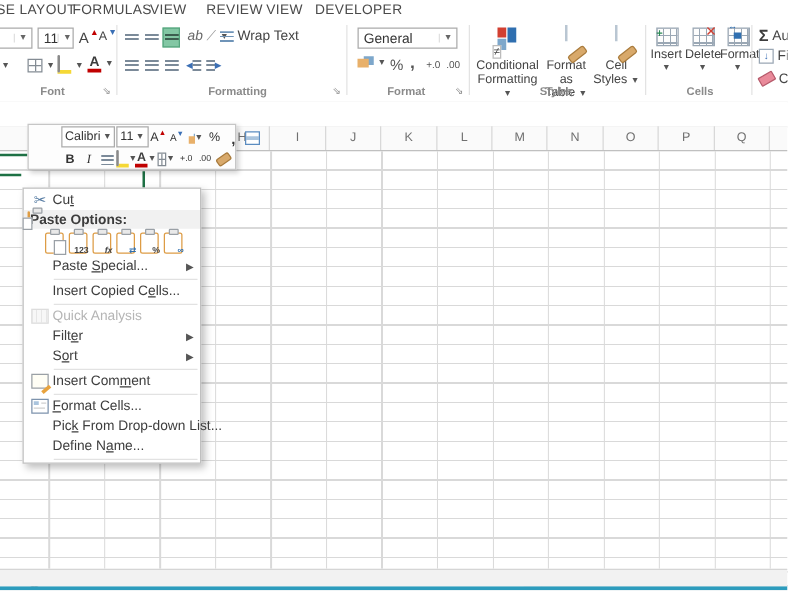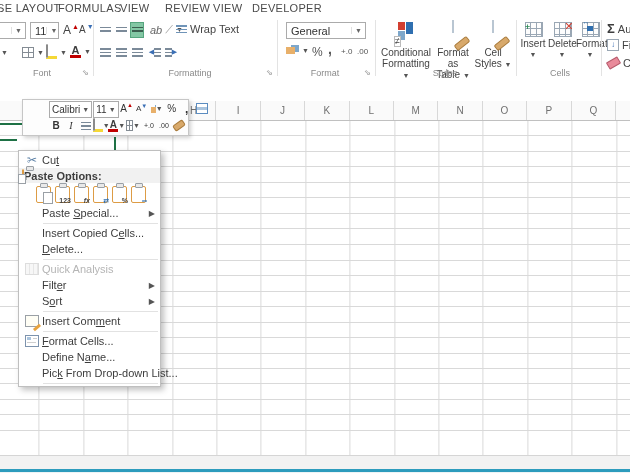--- a/index.html
+++ b/index.html
@@ -4,21 +4,21 @@
 <style>
   html,body{margin:0;padding:0;}
   #app{position:relative;width:630px;height:473px;background:#fff;overflow:hidden;
        font-family:"Liberation Sans","DejaVu Sans",sans-serif;color:#444;}
   
   #tabbar{position:absolute;left:0;top:0;width:630px;height:18px;background:#fff;}
   .rtab{position:absolute;top:2px;font-size:11px;color:#4a4a4a;letter-spacing:.3px;white-space:nowrap;cursor:default;}
   
   #ribbon{position:absolute;left:0;top:18px;width:630px;height:63px;background:#fff;border-bottom:1px solid #dcdcdc;font-size:11px;}
   .gsep{position:absolute;top:2px;height:56px;width:1px;background:#e3e3e3;}
-  .glabel{position:absolute;top:50px;font-size:9px;color:#8a8a8a;text-align:center;}
+  .glabel{position:absolute;top:50px;font-size:9px;color:#8a8a8a;text-align:center;font-weight:bold;}
   .launcher{position:absolute;top:51px;width:8px;height:8px;font-size:8px;color:#8a8a8a;line-height:8px;}
   .combo{position:absolute;height:17px;border:1px solid #ababab;background:#fff;font-size:11px;color:#333;
          display:flex;align-items:center;padding-left:4px;box-sizing:border-box;}
   .combo .arr{margin-left:auto;font-size:7px;color:#666;padding:0 3px;border-left:1px solid #e0e0e0;}
   .rbtn{position:absolute;display:flex;align-items:center;gap:3px;color:#444;}
   .tinyarr{font-size:7px;color:#555;}
   .bars{width:11px;height:9px;background:repeating-linear-gradient(to bottom,#7b8a99 0 1.5px,transparent 1.5px 3.5px);}
   .valign{position:absolute;width:14px;height:16px;display:flex;align-items:center;justify-content:center;}
   .valign.active{background:#83c7a4;border:1px solid #56a57e;box-sizing:border-box;}
   .bigbtn{position:absolute;top:3px;width:56px;text-align:center;font-size:10px;line-height:11px;color:#444;}
@@ -40,21 +40,21 @@
   .colhead{position:absolute;top:0;height:19px;border-right:1px solid #d8d8d8;box-sizing:border-box;
      display:flex;align-items:center;justify-content:center;font-size:10px;color:#707070;}
   #grid{position:absolute;left:0;top:121px;width:630px;height:334px;z-index:1;background:
      repeating-linear-gradient(to right,transparent 0 43.4px,#d9d9d9 43.4px 44.4px),
      repeating-linear-gradient(to bottom,transparent 0 14.5px,#d9d9d9 14.5px 15.5px),#fff;
      background-position:-4.6px 0,0 0;}
   .sel{position:absolute;background:#1e7145;z-index:2;}
   
   #minibar{position:absolute;left:22px;top:99px;width:167px;height:37px;background:#fdfdfd;border:1px solid #c6c6c6;
      box-shadow:2px 2px 4px rgba(0,0,0,.18);z-index:10;box-sizing:border-box;padding:1px 2px;}
-  .mrow{display:flex;align-items:flex-start;height:17px;gap:1px;font-size:10px;color:#333;padding-left:24px;}
+  .mrow{display:flex;align-items:flex-end;height:17px;gap:1px;font-size:10px;color:#333;padding-left:24px;}
   .mbtn{display:flex;align-items:center;justify-content:center;height:15px;min-width:12px;padding:0 1px;cursor:default;}
   .mcombo{display:flex;align-items:center;border:1px solid #ababab;background:#fff;height:15px;padding:0 2px;gap:2px;}
   .underbar{display:inline-block;width:11px;height:3px;margin-top:-1px;}
   .bordericon{width:10px;height:9px;border:1px solid #848c94;background:
      linear-gradient(#848c94 0 0) 50% 0/1px 100% no-repeat,
      linear-gradient(#848c94 0 0) 0 50%/100% 1px no-repeat,#fff;}
   .bucket{width:9px;height:7px;border:1px solid #8a8a8a;background:#e8e8e8;transform:rotate(-22deg);border-radius:1px;}
   
   #ctxmenu{position:absolute;left:18px;top:150px;width:143px;background:#fff;border:1px solid #bfbfbf;
      box-shadow:3px 3px 6px rgba(0,0,0,.25);z-index:11;padding:1px 0;box-sizing:border-box;font-size:11px;color:#3d3d3d;}
@@ -371,24 +371,20 @@
       <div class="menu-item">
         <div class="mi-icon"></div>
         <div class="mi-label">Paste <u>S</u>pecial...</div>
         <div class="mi-arrow">▶</div>
       </div>
       <div class="menu-sep"></div>
       <div class="menu-item">
         <div class="mi-icon"></div>
         <div class="mi-label">Insert Copied C<u>e</u>lls...</div>
       </div>
-      <div class="menu-item">
-        <div class="mi-icon"></div>
-        <div class="mi-label"><u>D</u>elete...</div>
-      </div>
       <div class="menu-sep"></div>
       <div class="menu-item disabled">
         <div class="mi-icon">
           <span class="ic-qa"></span>
         </div>
         <div class="mi-label">Quick Analysis</div>
       </div>
       <div class="menu-item">
         <div class="mi-icon"></div>
         <div class="mi-label">Filt<u>e</u>r</div>
@@ -410,25 +406,25 @@
       </div>
       <div class="menu-sep"></div>
       <div class="menu-item">
         <div class="mi-icon">
           <span class="ic-fmtcells"></span>
         </div>
         <div class="mi-label"><u>F</u>ormat Cells...</div>
       </div>
       <div class="menu-item">
         <div class="mi-icon"></div>
+        <div class="mi-label">Pic<u>k</u> From Drop-down List...</div>
+      </div>
+      <div class="menu-item">
+        <div class="mi-icon"></div>
         <div class="mi-label">Define N<u>a</u>me...</div>
-      </div>
-      <div class="menu-item">
-        <div class="mi-icon"></div>
-        <div class="mi-label">Pic<u>k</u> From Drop-down List...</div>
       </div>
       <div class="menu-sep"></div>
     </div>
 
   <div id="sheetstrip"></div>
   <div id="addsheet">+</div>
   <div id="dots">⁞⁞</div>
   <div id="hleft">◀</div>
   <div id="htrack"></div>
   <div id="tealbar" style="background: rgb(45, 156, 189);"></div>

